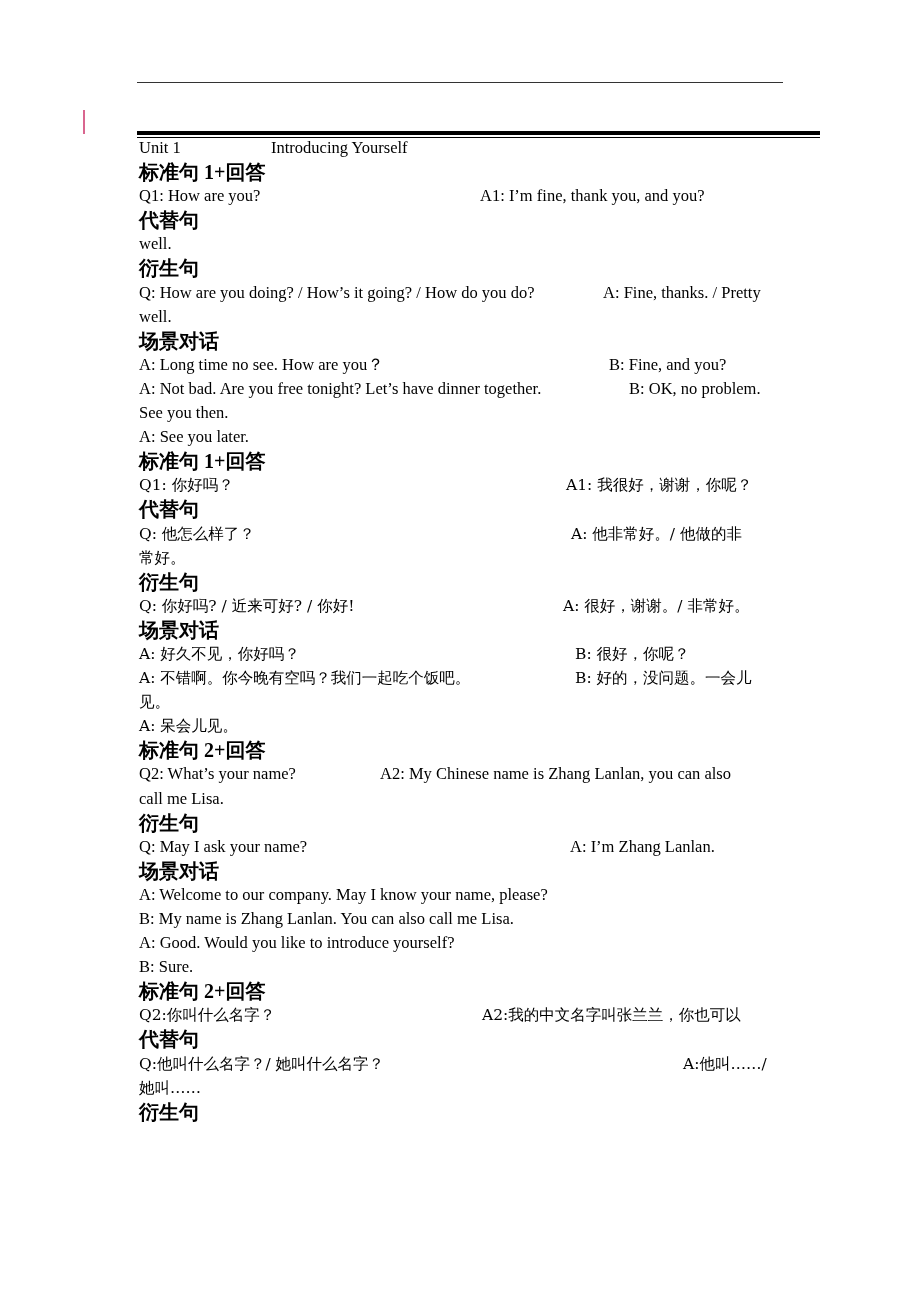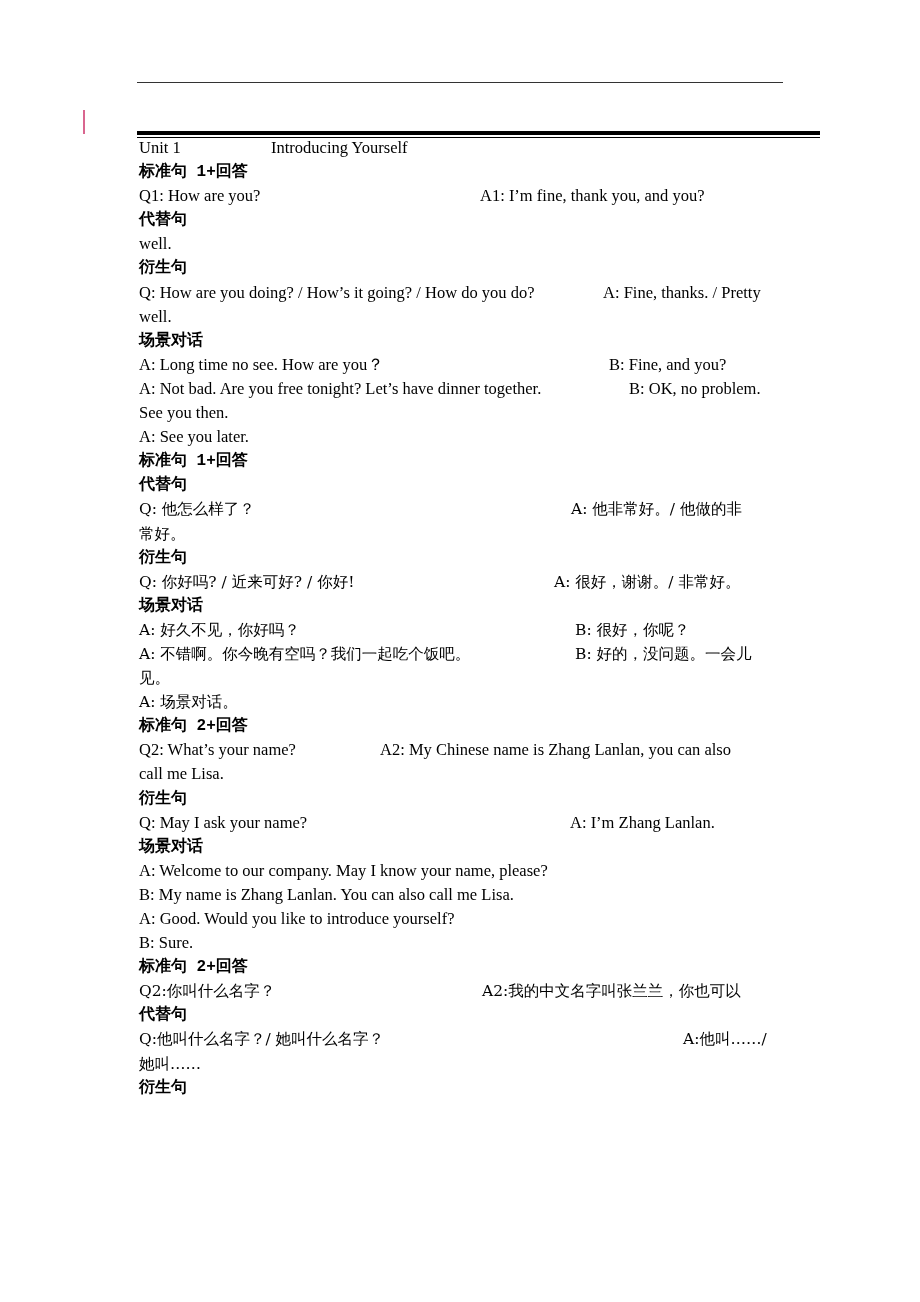--- a/index.html
+++ b/index.html
@@ -53,23 +53,23 @@
       width: 660px;
     }
     .line {
       position: relative;
       height: 24.1px;
       line-height: 24.1px;
       font-size: 16.5px;
       white-space: nowrap;
     }
     .heading {
-      font-family: Liberation Mono, monospace;
+      font-family: Liberation Serif, serif;
       font-weight: bold;
-      font-size: 16px;
+      font-size: 20px;
     }
     .unit-title {
       font-weight: normal;
       font-size: 16.5px;
     }
     .unit-title .unit-name {
       position: absolute;
       left: 132px;
     }
     .right-col {
@@ -119,45 +119,49 @@
     <span class="right-col" style="left:470px">B: Fine, and you?</span>
   </div>
   <div class="line">
     <span>A: Not bad. Are you free tonight? Let’s have dinner together.</span>
     <span class="right-col" style="left:490px">B: OK, no problem.</span>
   </div>
   <div class="line">See you then.</div>
   <div class="line">A: See you later.</div>
 
   <div class="line heading">标准句 1+回答</div>
+  <div class="line cn">
+    <span>Q1:  你好吗？</span>
+    <span class="right-col" style="left:427px">A1:  我很好，谢谢，你呢？</span>
+  </div>
 
   <div class="line heading">代替句</div>
   <div class="line cn">
     <span>Q:  他怎么样了？</span>
     <span class="right-col" style="left:432px">A:  他非常好。/  他做的非</span>
   </div>
   <div class="line cn">常好。</div>
 
   <div class="line heading">衍生句</div>
   <div class="line cn">
     <span>Q:  你好吗? /  近来可好? /  你好!</span>
-    <span class="right-col" style="left:415px">A:  很好，谢谢。/  非常好。</span>
+    <span class="right-col" style="left:424px">A:  很好，谢谢。/  非常好。</span>
   </div>
 
   <div class="line heading">场景对话</div>
   <div class="line cn">
     <span>A:  好久不见，你好吗？</span>
     <span class="right-col" style="left:436px">B:  很好，你呢？</span>
   </div>
   <div class="line cn">
     <span>A:  不错啊。你今晚有空吗？我们一起吃个饭吧。</span>
     <span class="right-col" style="left:436px">B:  好的，没问题。一会儿</span>
   </div>
   <div class="line cn">见。</div>
-  <div class="line cn">A:  场景对话。</div>
+  <div class="line cn">A:  呆会儿见。</div>
 
   <div class="line heading">标准句 2+回答</div>
   <div class="line">
     <span>Q2: What’s your name?</span>
     <span class="right-col" style="left:241px">A2: My Chinese name is Zhang Lanlan, you can also</span>
   </div>
   <div class="line">call me Lisa.</div>
 
   <div class="line heading">衍生句</div>
   <div class="line">

